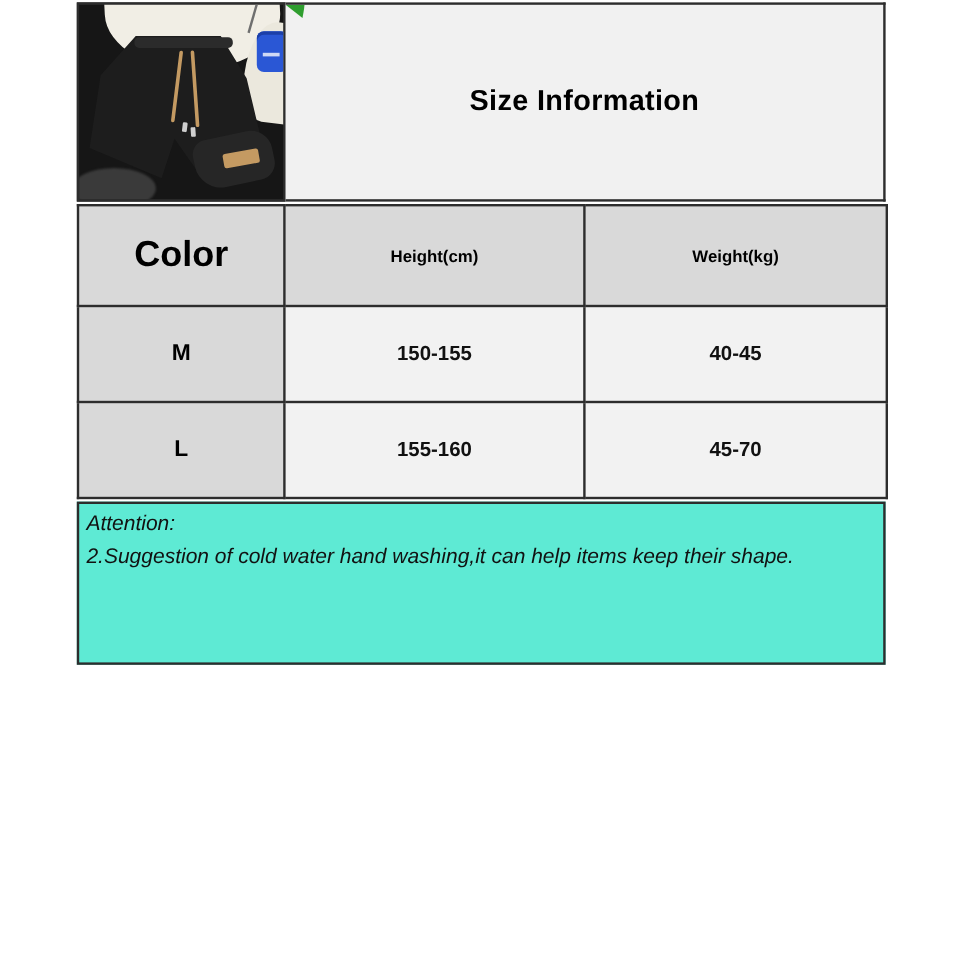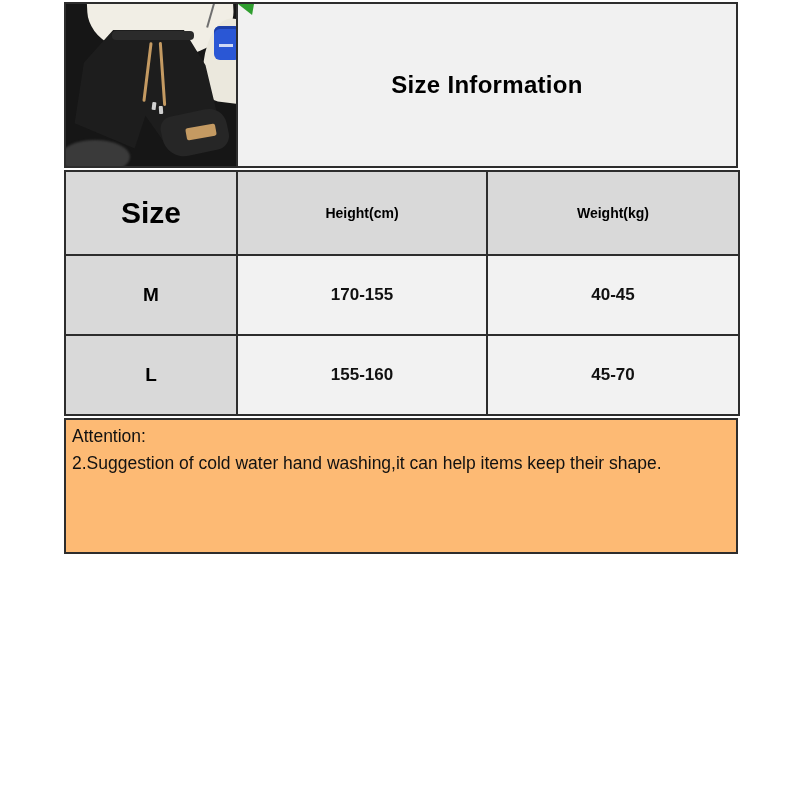--- a/index.html
+++ b/index.html
@@ -51,22 +51,22 @@
   .size-table col.c-weight{width:252px;}
   .size-table thead tr{height:84px;}
   .size-table tbody tr{height:80px;}
   .size-table thead th{background:#d9d9d9;font-size:14px;font-weight:bold;color:#000;}
   .size-table thead th.size-head{font-size:30px;}
   .size-table tbody th{background:#d9d9d9;font-size:19px;font-weight:bold;color:#000;}
   .size-table tbody td{background:#f2f2f2;font-size:17px;font-weight:bold;color:#111;}
 
   
   .attention{box-sizing:border-box;margin-top:2px;width:674px;height:136px;
-    border:2px solid #2d2d2d;background:#fdba74;padding:3px 8px 0 6px;
-    font-size:17.5px;line-height:27px;color:#111;}
+    border:2px solid #2d2d2d;background:#5eead4;padding:3px 8px 0 6px;
+    font-size:17.5px;line-height:27px;color:#111;font-style:italic;}
 </style>
 </head>
 <body>
 
 <div class="page">
 
   <div class="top-row">
     <div class="photo">
       <div class="ph-shirt"></div>
       <div class="ph-shirt2"></div>
@@ -91,29 +91,29 @@
   </div>
 
   <table class="size-table">
     <colgroup>
         <col class="c-size">
         <col class="c-height">
         <col class="c-weight">
       </colgroup>
     <thead>
       <tr>
-        <th class="size-head">Size</th>
+        <th class="size-head">Color</th>
         <th>Height(cm)</th>
         <th>Weight(kg)</th>
       </tr>
     </thead>
     <tbody>
       <tr>
         <th>M</th>
-        <td>170-155</td>
+        <td>150-155</td>
         <td>40-45</td>
       </tr>
       <tr>
         <th>L</th>
         <td>155-160</td>
         <td>45-70</td>
       </tr>
     </tbody>
   </table>
 

